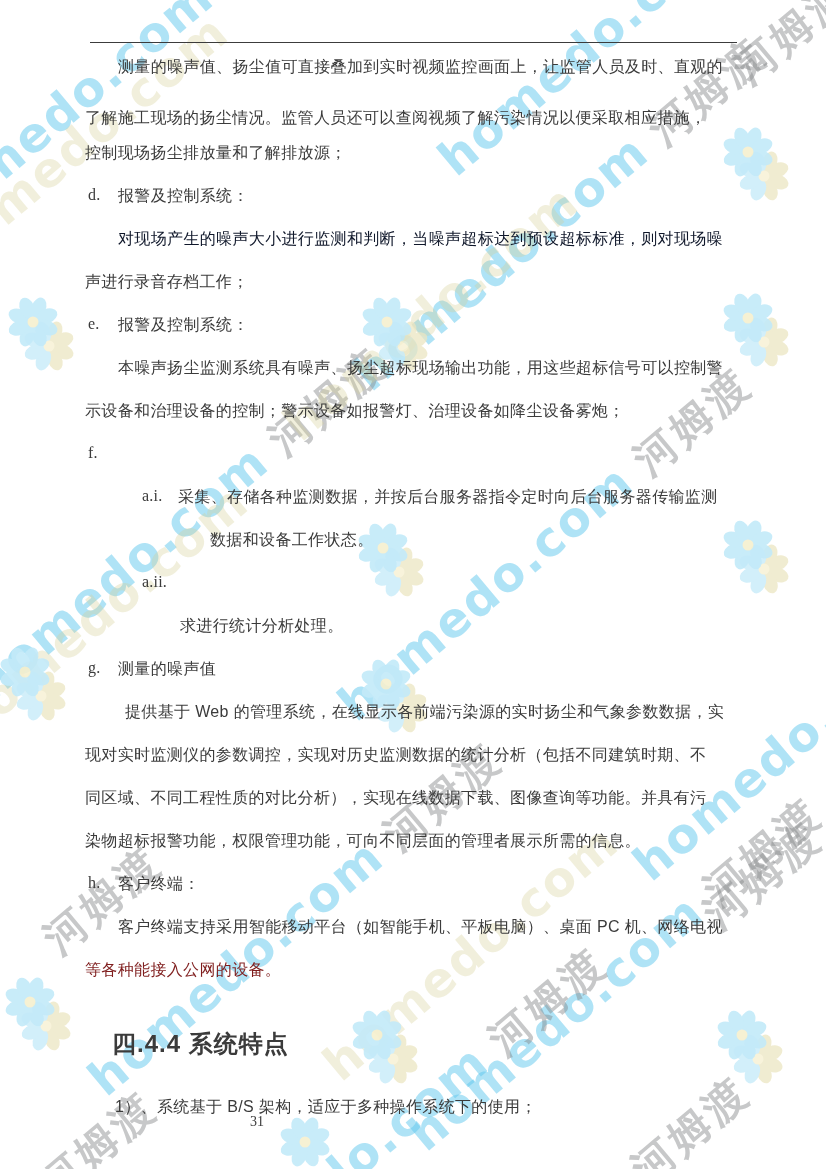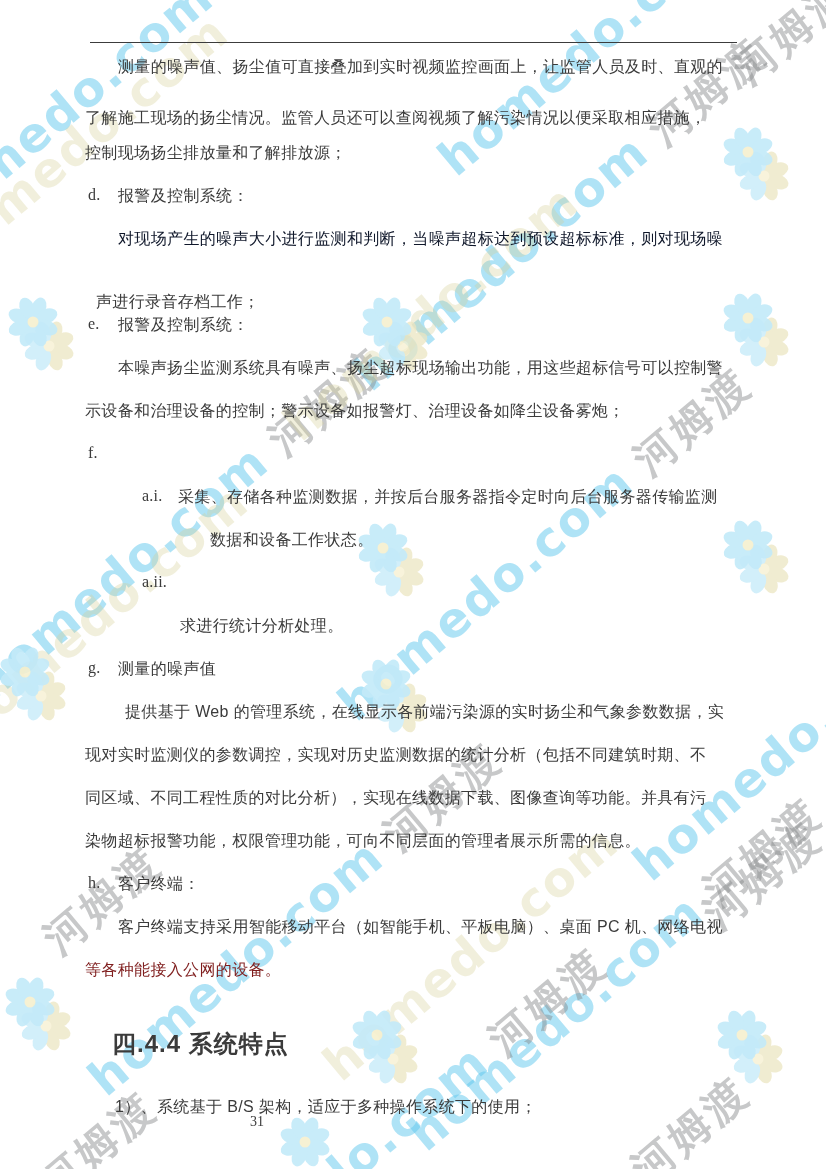--- a/index.html
+++ b/index.html
@@ -374,21 +374,21 @@
           <span class="tseg" style="left: 85px; color: rgb(59, 59, 59);">控制现场扬尘排放量和了解排放源；</span>
         </div>
         <div class="tline" style="top: 186px;">
           <span class="tseg serif" style="left: 88px; color: rgb(59, 59, 59);">d.</span>
           <span class="tseg" style="left: 118px; color: rgb(59, 59, 59);">报警及控制系统：</span>
         </div>
         <div class="tline" style="top: 229px;">
           <span class="tseg" style="left: 118px; color: #0f172a;">对现场产生的噪声大小进行监测和判断，当噪声超标达到预设超标标准，则对现场噪</span>
         </div>
         <div class="tline" style="top: 272px;">
-          <span class="tseg" style="left: 96px; color: rgb(59, 59, 59); margin-top: 20px;">声进行录音存档工作；</span>
+          <span class="tseg" style="left: 85px; color: rgb(59, 59, 59);">声进行录音存档工作；</span>
         </div>
         <div class="tline" style="top: 315px;">
           <span class="tseg serif" style="left: 88px; color: rgb(59, 59, 59);">e.</span>
           <span class="tseg" style="left: 118px; color: rgb(59, 59, 59);">报警及控制系统：</span>
         </div>
         <div class="tline" style="top: 358px;">
           <span class="tseg" style="left: 118px; color: rgb(59, 59, 59);">本噪声扬尘监测系统具有噪声、扬尘超标现场输出功能，用这些超标信号可以控制警</span>
         </div>
         <div class="tline" style="top: 401px;">
           <span class="tseg" style="left: 85px; color: rgb(59, 59, 59);">示设备和治理设备的控制；警示设备如报警灯、治理设备如降尘设备雾炮；</span>

